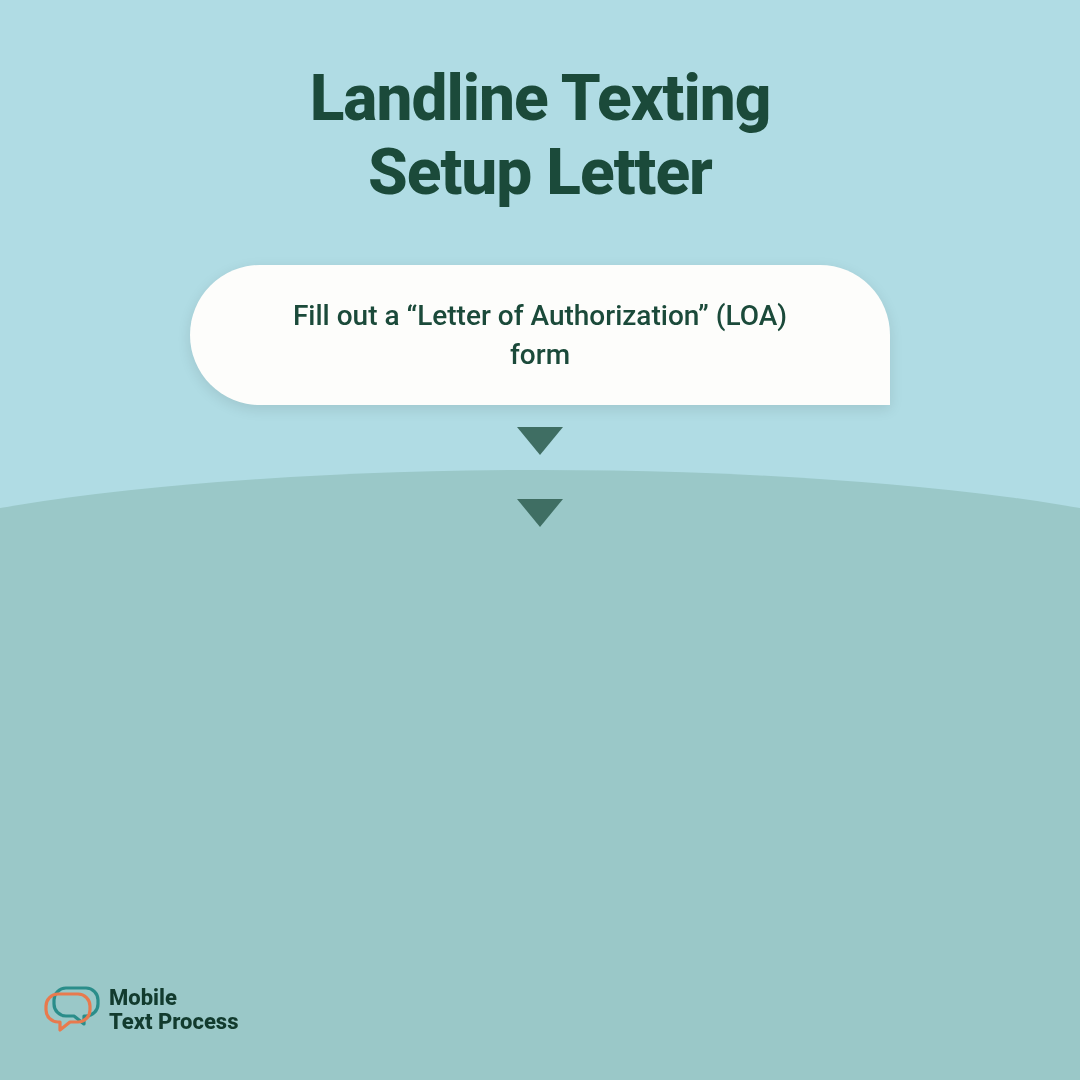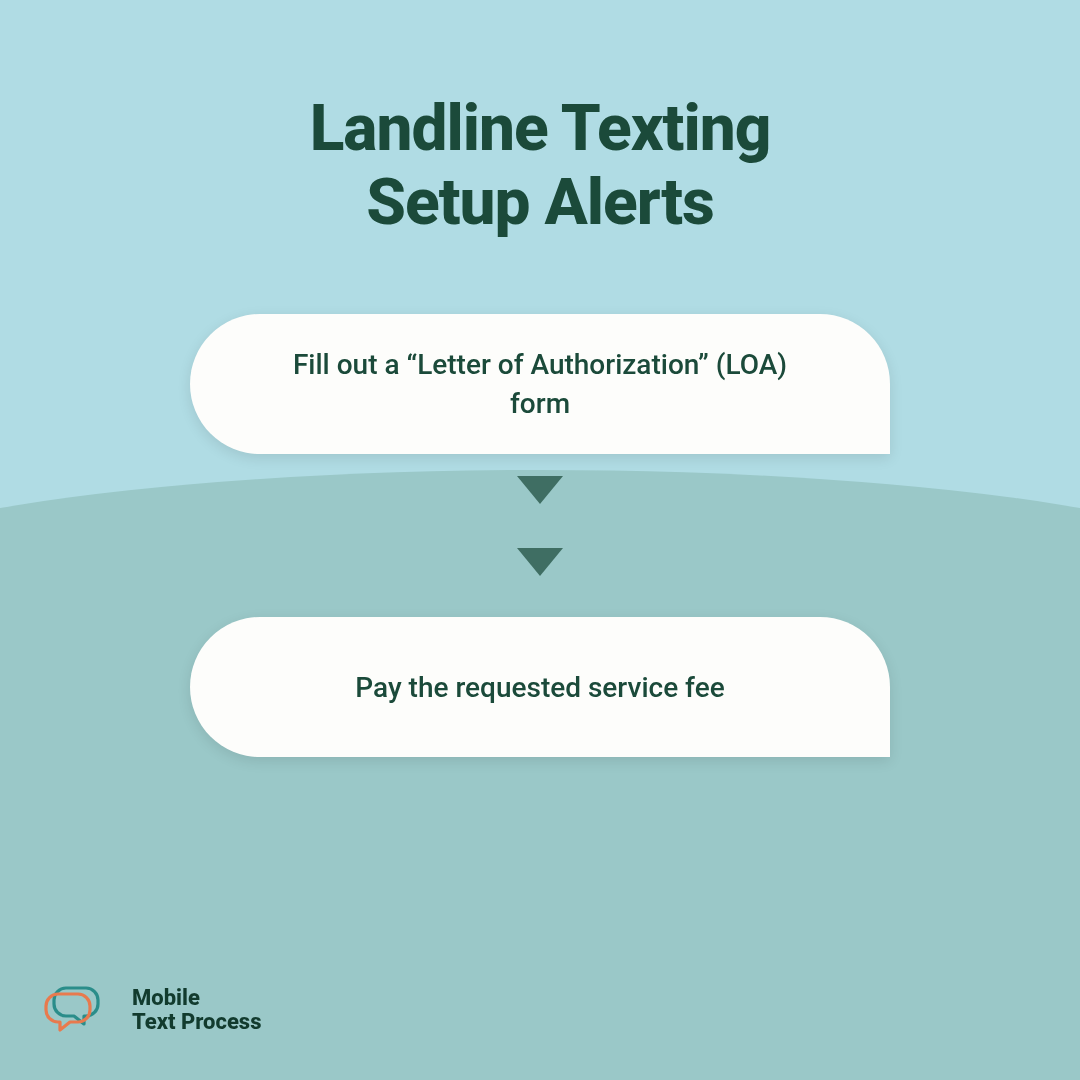--- a/index.html
+++ b/index.html
@@ -28,21 +28,21 @@
   .content {
     position: relative;
     z-index: 1;
     width: 100%;
     height: 100%;
     display: flex;
     flex-direction: column;
     align-items: center;
   }
   .title {
-    margin-top: 92px;
+    margin-top: 62px;
     color: #1b4a3a;
     font-weight: 800;
     font-size: 64px;
     line-height: 1.15;
     text-align: center;
     letter-spacing: -1px;
   }
   .steps {
     margin-top: 56px;
     width: 700px;
@@ -53,59 +53,58 @@
   .bubble {
     background: #fdfdfb;
     width: 700px;
     min-height: 140px;
     border-radius: 70px 70px 0 70px;
     box-shadow: 0 4px 14px rgba(0,0,0,0.10);
     display: flex;
     align-items: center;
     justify-content: center;
     padding: 28px 70px;
-    margin-top: 19px;
   }
   .bubble-text {
     color: #1b4a3a;
     font-size: 28px;
     line-height: 1.4;
     text-align: center;
     font-weight: 500;
   }
   .arrow {
     margin: 22px 0 22px 0;
   }
   .arrow svg { display: block; }
   .logo {
     position: absolute;
     left: 44px;
     bottom: 44px;
     display: flex;
     align-items: center;
-    gap: 30px;
+    gap: 7px;
   }
   .logo-text {
     color: #123b2e;
     font-weight: 800;
     font-size: 22px;
     line-height: 1.1;
   }
 </style>
 </head>
 <body>
 
 <div class="bg-top"></div>
 <div class="bg-bottom"></div>
 
 <div class="content">
 
   <h1 class="title">
     <span>Landline Texting</span><br>
-    <span>Setup Alerts</span>
+    <span>Setup Letter</span>
   </h1>
 
   <div class="steps">
 
     <div class="bubble">
       <div class="bubble-text">Fill out a “Letter of Authorization” (LOA) form</div>
     </div>
 
     <div class="arrow">
       <svg width="46" height="28" viewBox="0 0 46 28">
@@ -113,23 +112,20 @@
       </svg>
     </div>
 
 
     <div class="arrow">
       <svg width="46" height="28" viewBox="0 0 46 28">
         <polygon points="0,0 46,0 23,28" fill="#3f6e63"></polygon>
       </svg>
     </div>
 
-    <div class="bubble">
-      <div class="bubble-text">Pay the requested service fee</div>
-    </div>
 
   </div>
 
   <div class="logo">
     <span>
       <svg width="58" height="48" viewBox="0 0 58 48">
 
         <path d="M22 4 h20 a12 12 0 0 1 12 12 v4 a12 12 0 0 1 -12 12 h-2 v8 l-10 -8 h-8 a12 12 0 0 1 -12 -12 v-4 a12 12 0 0 1 12 -12 z" fill="none" stroke="#2a8d8a" stroke-width="3.2" stroke-linejoin="round"></path>
 
         <path d="M14 10 h20 a12 12 0 0 1 12 12 v4 a12 12 0 0 1 -12 12 h-8 l-10 8 v-8 h-2 a12 12 0 0 1 -12 -12 v-4 a12 12 0 0 1 12 -12 z" fill="none" stroke="#e87a4e" stroke-width="3.2" stroke-linejoin="round"></path>

